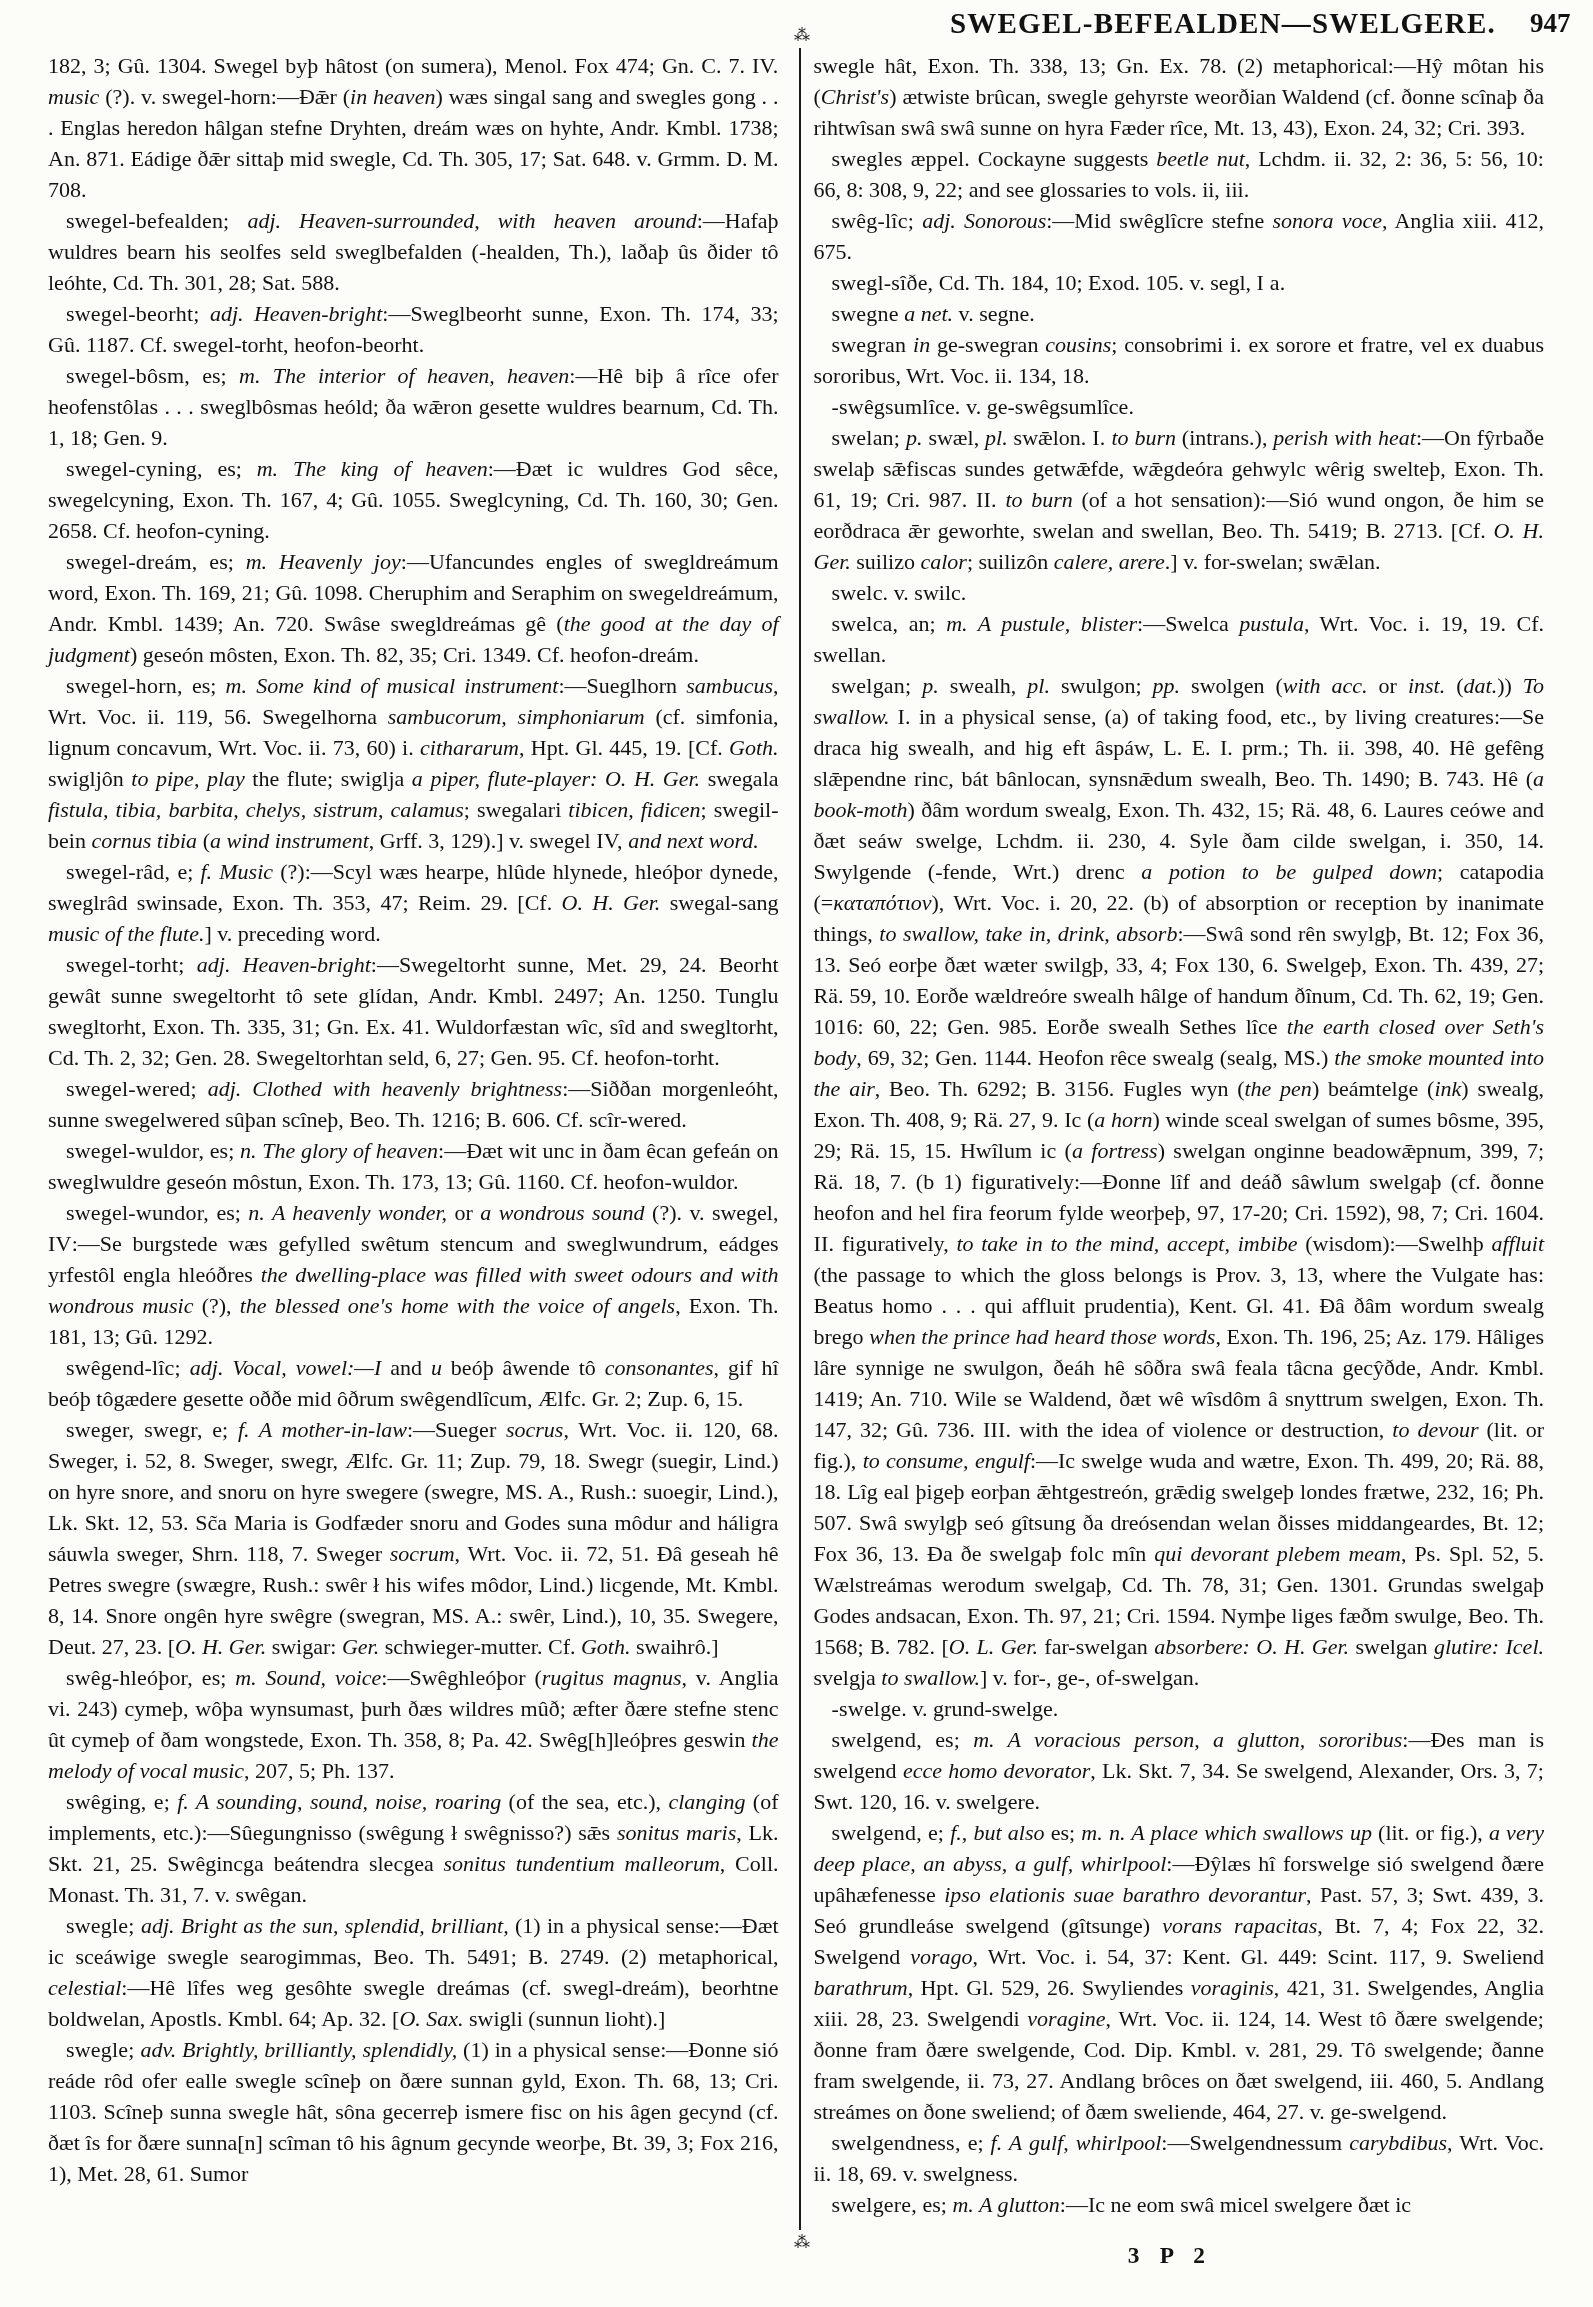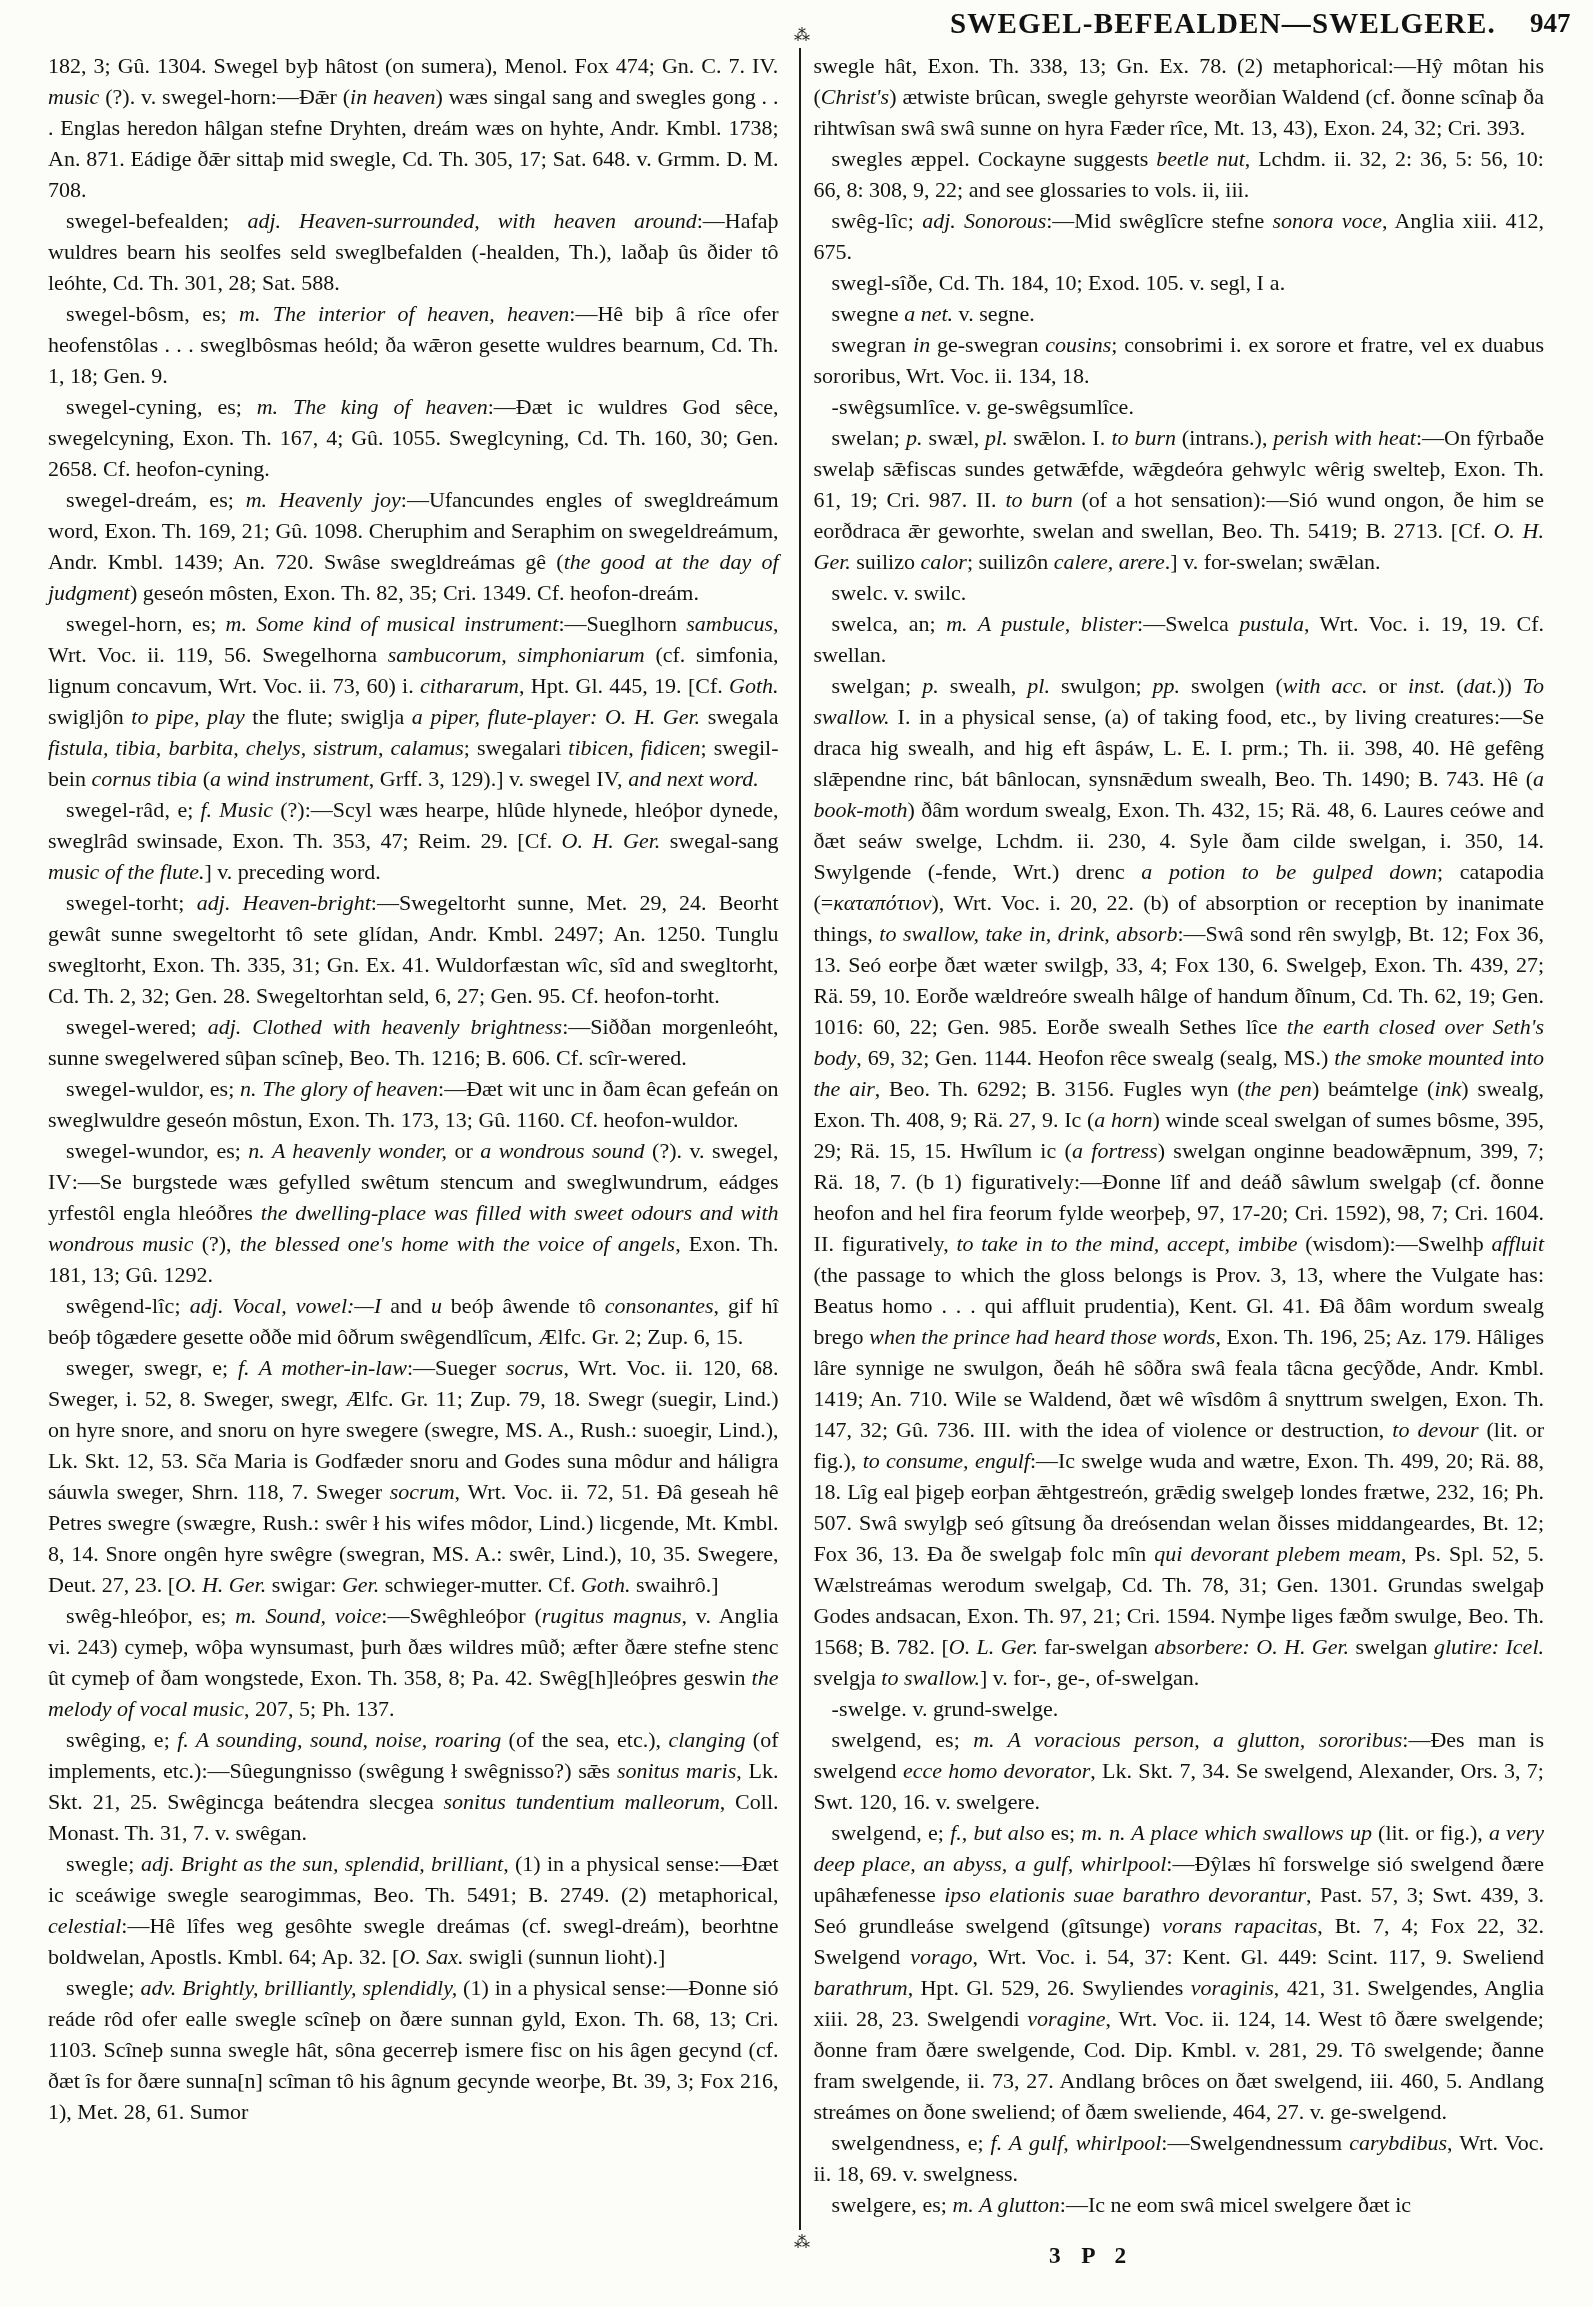--- a/index.html
+++ b/index.html
@@ -55,21 +55,21 @@
     left:794px;
     width:13px;height:19.4px;
     font-size:16px;line-height:19.4px;text-align:center;
     color:#1c1c1c;
   }
   .printer-mark.top{top:26px;}
   .printer-mark.bottom{top:2233px;}
   .printer-signature{
     position:absolute;
     left:1049px;top:2242px;width:242px;
-    text-align:left;
+    text-align:center;
     font-size:23.4px;font-weight:bold;letter-spacing:7.3px;
   }
 </style>
 </head>
 <body>
 
 <div class="page">
 
   <div class="page-header">
     <div class="header-title">SWEGEL-BEFEALDEN—SWELGERE.</div>
@@ -79,20 +79,21 @@
   <div class="printer-mark top">⁂</div>
 
   <div class="column-divider"></div>
 
   <div class="printer-mark bottom">⁂</div>
 
   <div class="columns">
     <div class="col left">
         <p class="entry noindent">182, 3; Gû. 1304. Swegel byþ hâtost (on sumera), Menol. Fox 474; Gn. C. 7.   <b>IV.</b> <i>music</i> (?). v. swegel-horn:—Ðǣr (<i>in heaven</i>) wæs singal sang and swegles gong . . . Englas heredon hâlgan stefne Dryhten, dreám wæs on hyhte, Andr. Kmbl. 1738; An. 871. Eádige ðǣr sittaþ mid swegle, Cd. Th. 305, 17; Sat. 648. v. Grmm. D. M. 708.</p>
         <p class="entry"><b>swegel-befealden;</b> <i>adj. Heaven-surrounded, with heaven around</i>:—Hafaþ wuldres bearn his seolfes seld sweglbefalden (-healden, Th.), laðaþ ûs ðider tô leóhte, Cd. Th. 301, 28; Sat. 588.</p>
+        <p class="entry"><b>swegel-beorht;</b> <i>adj. Heaven-bright</i>:—Sweglbeorht sunne, Exon. Th. 174, 33; Gû. 1187. Cf. swegel-torht, heofon-beorht.</p>
         <p class="entry"><b>swegel-bôsm,</b> es; <i>m. The interior of heaven, heaven</i>:—Hê biþ â rîce ofer heofenstôlas . . . sweglbôsmas heóld; ða wǣron gesette wuldres bearnum, Cd. Th. 1, 18; Gen. 9.</p>
         <p class="entry"><b>swegel-cyning,</b> es; <i>m. The king of heaven</i>:—Ðæt ic wuldres God sêce, swegelcyning, Exon. Th. 167, 4; Gû. 1055. Sweglcyning, Cd. Th. 160, 30; Gen. 2658. Cf. heofon-cyning.</p>
         <p class="entry"><b>swegel-dreám,</b> es; <i>m. Heavenly joy</i>:—Ufancundes engles of swegldreámum word, Exon. Th. 169, 21; Gû. 1098. Cheruphim and Seraphim on swegeldreámum, Andr. Kmbl. 1439; An. 720. Swâse swegldreámas gê (<i>the good at the day of judgment</i>) geseón môsten, Exon. Th. 82, 35; Cri. 1349. Cf. heofon-dreám.</p>
         <p class="entry"><b>swegel-horn,</b> es; <i>m. Some kind of musical instrument</i>:—Sueglhorn <i>sambucus</i>, Wrt. Voc. ii. 119, 56. Swegelhorna <i>sambucorum, simphoniarum</i> (cf. simfonia, lignum concavum, Wrt. Voc. ii. 73, 60) i. <i>cithararum</i>, Hpt. Gl. 445, 19. [Cf. <i>Goth.</i> swigljôn <i>to pipe, play</i> the flute; swiglja <i>a piper, flute-player:  O. H. Ger.</i> swegala <i>fistula, tibia, barbita, chelys, sistrum, calamus</i>; swegalari <i>tibicen, fidicen</i>; swegil-bein <i>cornus tibia</i> (<i>a wind instrument</i>, Grff. 3, 129).]  v. swegel <b>IV,</b> <i>and next word.</i></p>
         <p class="entry"><b>swegel-râd,</b> e; <i>f. Music</i> (?):—Scyl wæs hearpe, hlûde hlynede, hleóþor dynede, sweglrâd swinsade, Exon. Th. 353, 47; Reim. 29. [Cf. <i>O. H. Ger.</i> swegal-sang <i>music of the flute.</i>] v. preceding word.</p>
         <p class="entry"><b>swegel-torht;</b> <i>adj. Heaven-bright</i>:—Swegeltorht sunne, Met. 29, 24. Beorht gewât sunne swegeltorht tô sete glídan, Andr. Kmbl. 2497; An. 1250. Tunglu swegltorht, Exon. Th. 335, 31; Gn. Ex. 41. Wuldorfæstan wîc, sîd and swegltorht, Cd. Th. 2, 32; Gen. 28. Swegeltorhtan seld, 6, 27; Gen. 95. Cf. heofon-torht.</p>
         <p class="entry"><b>swegel-wered;</b> <i>adj. Clothed with heavenly brightness</i>:—Siððan morgenleóht, sunne swegelwered sûþan scîneþ, Beo. Th. 1216; B. 606. Cf. scîr-wered.</p>
         <p class="entry"><b>swegel-wuldor,</b> es; <i>n. The glory of heaven</i>:—Ðæt wit unc in ðam êcan gefeán on sweglwuldre geseón môstun, Exon. Th. 173, 13; Gû. 1160.  Cf. heofon-wuldor.</p>
         <p class="entry"><b>swegel-wundor,</b> es; <i>n. A heavenly wonder,</i> or <i>a wondrous sound</i> (?). v. swegel, <b>IV</b>:—Se burgstede wæs gefylled swêtum stencum and sweglwundrum, eádges yrfestôl engla hleóðres <i>the dwelling-place was filled with sweet odours and with wondrous music</i> (?), <i>the blessed one's home with the voice of angels</i>, Exon. Th. 181, 13; Gû. 1292.</p>
         <p class="entry"><b>swêgend-lîc;</b> <i>adj. Vocal, vowel:—I</i> and <i>u</i> beóþ âwende tô <i>consonantes</i>, gif hî beóþ tôgædere gesette oððe mid ôðrum swêgendlîcum, Ælfc. Gr. 2; Zup. 6, 15.</p>

